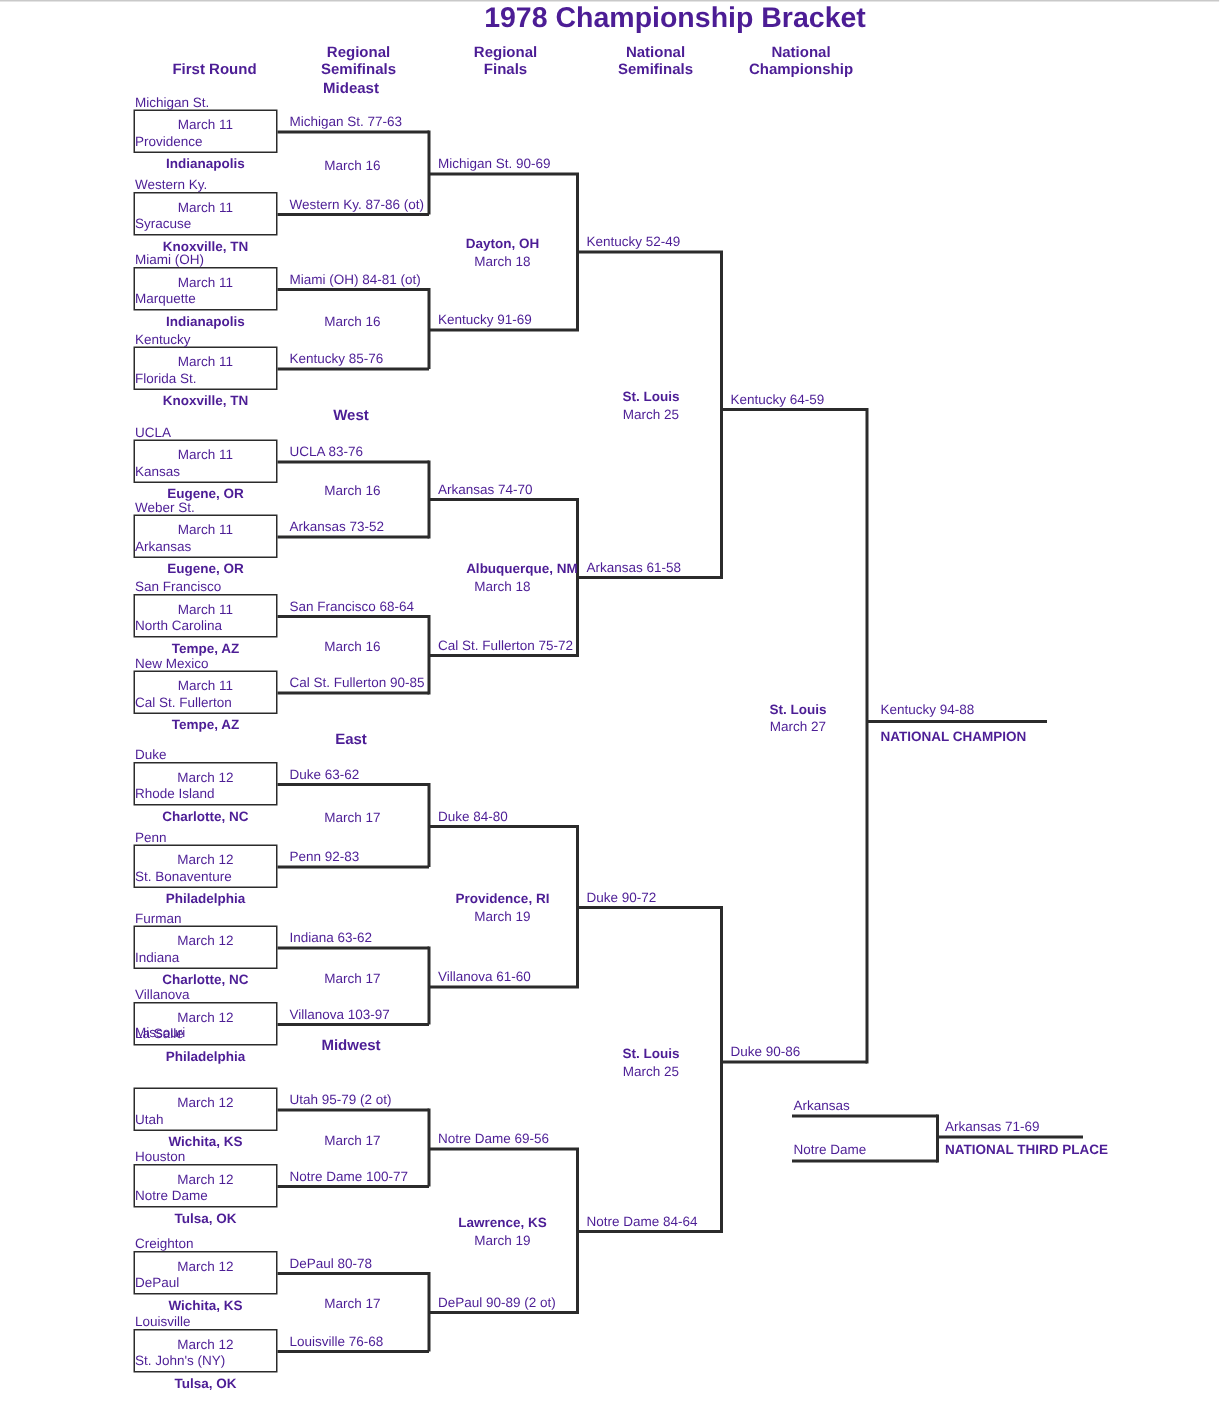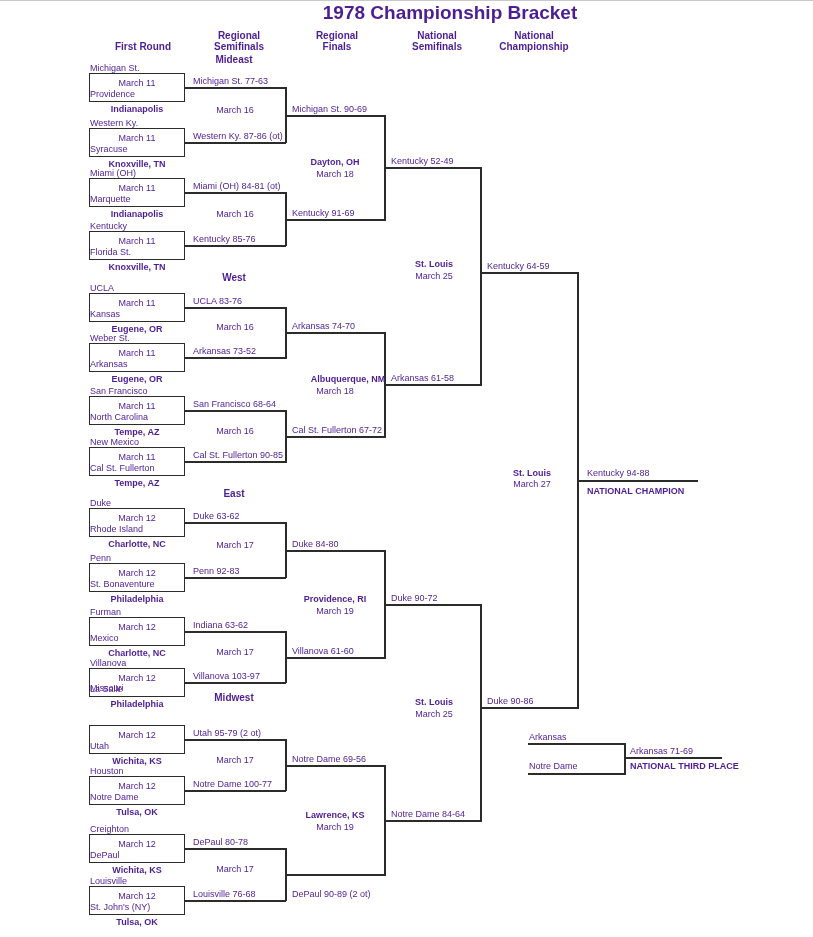--- a/index.html
+++ b/index.html
@@ -117,21 +117,21 @@
   <div class="hl" style="left:185px;top:461px;width:101px"></div>
   <div class="t" style="left:193px;top:450px">Cal St. Fullerton 90-85</div>
 
   <div class="vl" style="left:285px;top:307px;height:52px"></div>
   <div class="vl" style="left:285px;top:410px;height:53px"></div>
   <div class="t c" style="left:235px;top:322px">March 16</div>
   <div class="hl" style="left:286px;top:332px;width:98px"></div>
   <div class="t" style="left:292px;top:321px">Arkansas 74-70</div>
   <div class="t c" style="left:235px;top:426px">March 16</div>
   <div class="hl" style="left:286px;top:436px;width:98px"></div>
-  <div class="t" style="left:292px;top:425px">Cal St. Fullerton 67-72</div>
+  <div class="t" style="left:292px;top:425px">Cal St. Fullerton 75-72</div>
   <div class="vl" style="left:384px;top:332px;height:106px"></div>
   <div class="t b c" style="left:348px;top:374px">Albuquerque, NM</div>
   <div class="t c" style="left:335px;top:386px">March 18</div>
   <div class="hl" style="left:385px;top:384px;width:95px"></div>
   <div class="t" style="left:391px;top:373px">Arkansas 61-58</div>
 
   <div class="box" style="top:508px"></div>
   <div class="t" style="left:90px;top:498px">Duke</div>
   <div class="t" style="left:90px;top:524px">Rhode Island</div>
   <div class="t c" style="left:137px;top:513px">March 12</div>
@@ -142,21 +142,21 @@
   <div class="box" style="top:563px"></div>
   <div class="t" style="left:90px;top:553px">Penn</div>
   <div class="t" style="left:90px;top:579px">St. Bonaventure</div>
   <div class="t c" style="left:137px;top:568px">March 12</div>
   <div class="t b c" style="left:137px;top:594px">Philadelphia</div>
   <div class="hl" style="left:185px;top:577px;width:101px"></div>
   <div class="t" style="left:193px;top:566px">Penn 92-83</div>
 
   <div class="box" style="top:617px"></div>
   <div class="t" style="left:90px;top:607px">Furman</div>
-  <div class="t" style="left:90px;top:633px">Mexico</div>
+  <div class="t" style="left:90px;top:633px">Indiana</div>
   <div class="t c" style="left:137px;top:622px">March 12</div>
   <div class="t b c" style="left:137px;top:648px">Charlotte, NC</div>
   <div class="hl" style="left:185px;top:631px;width:101px"></div>
   <div class="t" style="left:193px;top:620px">Indiana 63-62</div>
 
   <div class="box" style="top:668px"></div>
   <div class="t" style="left:90px;top:658px">Villanova</div>
   <div class="t" style="left:90px;top:684px">La Salle</div>
   <div class="t c" style="left:137px;top:673px">March 12</div>
   <div class="t b c" style="left:137px;top:699px">Philadelphia</div>
@@ -209,21 +209,21 @@
   <div class="hl" style="left:185px;top:900px;width:101px"></div>
   <div class="t" style="left:193px;top:889px">Louisville 76-68</div>
 
   <div class="vl" style="left:285px;top:739px;height:52px"></div>
   <div class="vl" style="left:285px;top:848px;height:53px"></div>
   <div class="t c" style="left:235px;top:755px">March 17</div>
   <div class="hl" style="left:286px;top:765px;width:98px"></div>
   <div class="t" style="left:292px;top:754px">Notre Dame 69-56</div>
   <div class="t c" style="left:235px;top:864px">March 17</div>
   <div class="hl" style="left:286px;top:874px;width:98px"></div>
-  <div class="t" style="left:292px;top:889px">DePaul 90-89 (2 ot)</div>
+  <div class="t" style="left:292px;top:863px">DePaul 90-89 (2 ot)</div>
   <div class="vl" style="left:384px;top:765px;height:111px"></div>
   <div class="t b c" style="left:335px;top:810px">Lawrence, KS</div>
   <div class="t c" style="left:335px;top:822px">March 19</div>
   <div class="hl" style="left:385px;top:820px;width:95px"></div>
   <div class="t" style="left:391px;top:809px">Notre Dame 84-64</div>
 
   <div class="vl" style="left:480px;top:167px;height:219px"></div>
   <div class="vl" style="left:480px;top:604px;height:218px"></div>
   <div class="t b c" style="left:434px;top:259px">St. Louis</div>
   <div class="t c" style="left:434px;top:271px">March 25</div>

